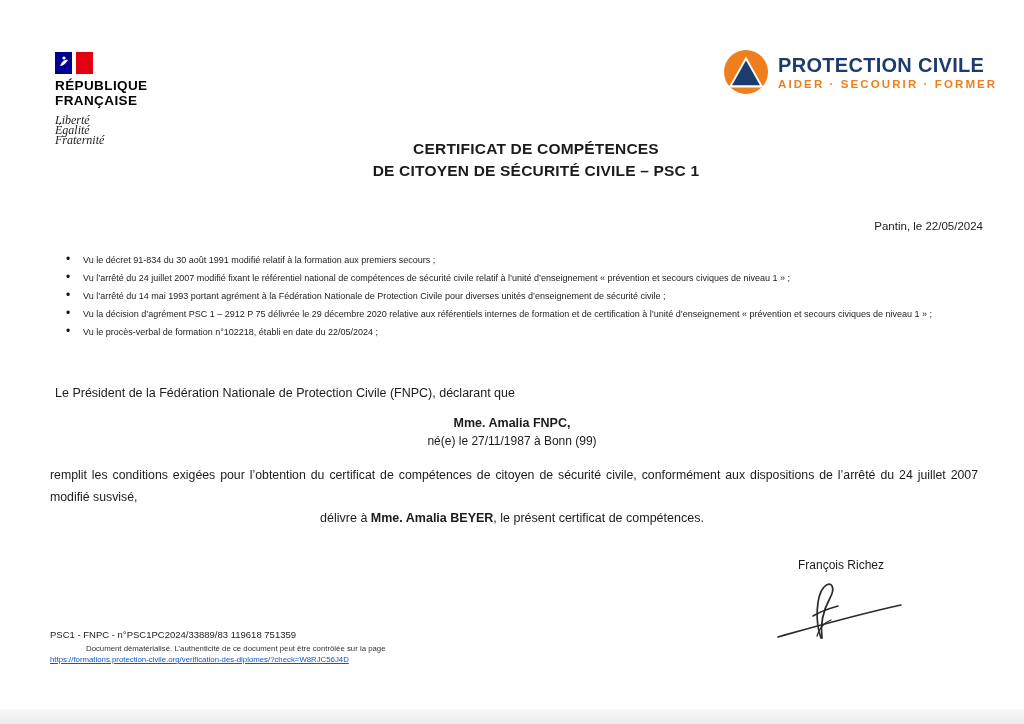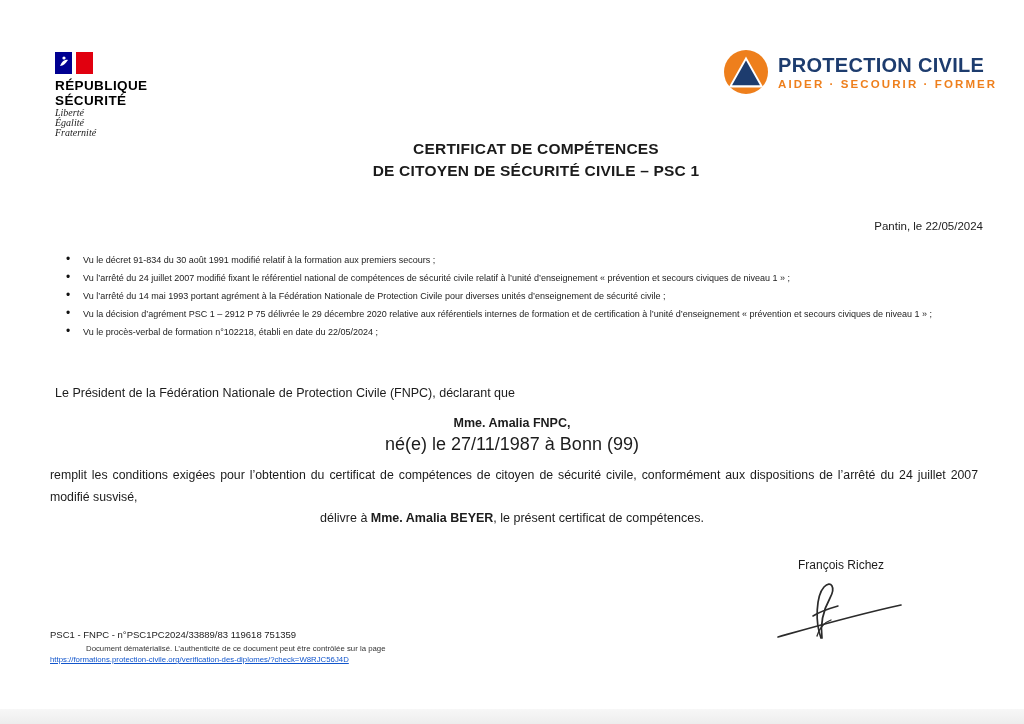--- a/index.html
+++ b/index.html
@@ -9,21 +9,21 @@
     background:#ffffff;
     font-family:"Liberation Sans", sans-serif;
     color:#1c1c1c;
     overflow:hidden;
   }
 
   
   .rf-block{position:absolute;left:55px;top:52px;width:180px;}
   .rf-flag{display:block;width:38px;height:22px;margin-bottom:4px;}
   .rf-name{font-weight:700;font-size:13.5px;letter-spacing:.4px;line-height:15px;color:#000000;}
-  .rf-motto{margin-top:0;font-family:"Liberation Serif", serif;font-style:italic;font-size:10px;line-height:10px;color:#222;}
+  .rf-motto{margin-top:7px;font-family:"Liberation Serif", serif;font-style:italic;font-size:12px;line-height:10px;color:#222;}
 
   
   .pc-block{position:absolute;left:724px;top:50px;display:flex;align-items:center;}
   .pc-emblem{width:44px;height:44px;flex:0 0 auto;}
   .pc-words{margin-left:10px;}
   .pc-name{font-weight:700;font-size:20px;letter-spacing:.3px;color:#1d3c6e;line-height:21px;}
   .pc-tagline{font-weight:700;font-size:11.5px;letter-spacing:2.1px;color:#ee7f1c;margin-top:2px;}
 
   
   .doc-title{position:absolute;left:0;right:0;top:138px;text-align:center;font-weight:700;font-size:15.5px;line-height:22px;color:#1b1b1b;letter-spacing:.2px;padding-left:48px;}
@@ -32,21 +32,21 @@
   .date-line{position:absolute;right:41px;top:220px;font-size:11.5px;color:#1c1c1c;}
 
   
   .recitals{position:absolute;left:66px;right:44px;top:251px;margin:0;padding:0;list-style:none;font-size:9px;line-height:18px;color:#1c1c1c;}
   .recitals li{position:relative;padding-left:17px;}
   .recitals li::before{content:"•";position:absolute;left:0;top:-1px;font-size:12px;color:#111;}
 
   
   .intro-line{position:absolute;left:55px;top:386px;font-size:12.5px;}
   .recipient-name{position:absolute;left:0;right:0;top:416px;text-align:center;font-weight:700;font-size:12.5px;}
-  .recipient-birth{position:absolute;left:0;right:0;top:434px;text-align:center;font-size:18px;}
+  .recipient-birth{position:absolute;left:0;right:0;top:434px;text-align:center;font-size:12px;}
   .body-par{position:absolute;left:50px;right:46px;top:464px;font-size:12.3px;line-height:22px;text-align:justify;}
   .delivery-line{position:absolute;left:0;right:0;top:511px;text-align:center;font-size:12.5px;}
   .delivery-line b{font-weight:700;margin-top:28px;}
 
   
   .signer-name{position:absolute;left:786px;top:558px;width:110px;text-align:center;font-size:12px;}
   .signature-svg{position:absolute;left:775px;top:578px;width:130px;height:62px;}
 
   
   .footer-ref{position:absolute;left:50px;top:629px;font-size:9.5px;color:#222;}
@@ -63,21 +63,21 @@
 
   <div class="rf-block">
     <svg class="rf-flag" viewBox="0 0 38 22" aria-hidden="true">
       <rect x="0" y="0" width="17" height="22" fill="#000091"></rect>
       <rect x="21" y="0" width="17" height="22" fill="#e1000f"></rect>
       <path d="M5 14 C7 9 10 7 13 8 C11 11 8 14 5 14 Z" fill="#ffffff"></path>
       <circle cx="9" cy="6" r="1.6" fill="#ffffff"></circle>
     </svg>
     <div class="rf-name">
       <div>RÉPUBLIQUE</div>
-      <div>SÉCURITÉ</div>
+      <div>FRANÇAISE</div>
     </div>
     <div class="rf-motto">
       <div>Liberté</div>
       <div>Égalité</div>
       <div>Fraternité</div>
     </div>
   </div>
 
   <div class="pc-block">
     <svg class="pc-emblem" viewBox="0 0 48 48" aria-hidden="true">

